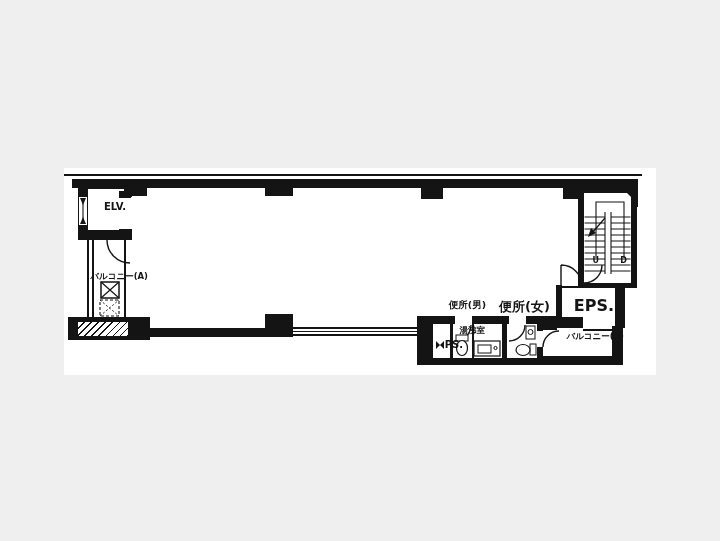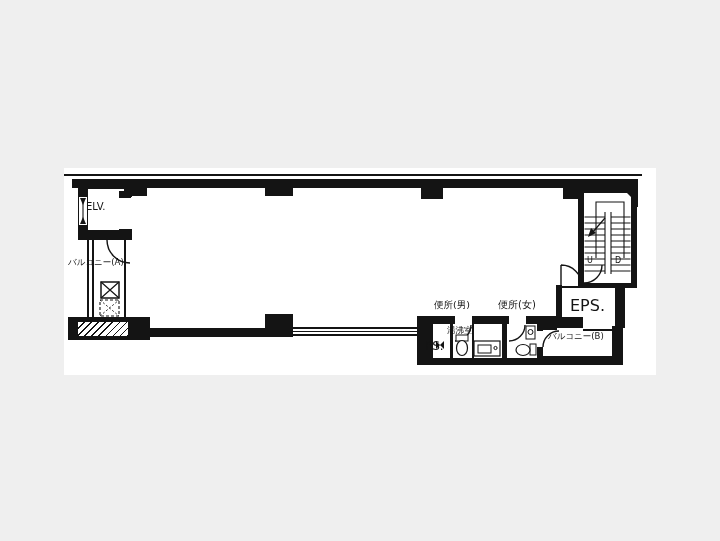--- a/index.html
+++ b/index.html
@@ -12,21 +12,21 @@
     width:720px;height:541px;
     background:var(--background);
     font-family:"DejaVu Sans","Liberation Sans",sans-serif;
     color:var(--ink);
   }
   .canvas{position:relative;width:720px;height:541px;overflow:hidden;background:var(--background);}
   .paper{position:absolute;left:64px;top:168px;width:592px;height:207px;background:var(--paper);}
   .w{position:absolute;background:var(--ink);}
   .room{position:absolute;background:var(--paper);}
   .lbl{
-    position:absolute;text-align:left;font-weight:normal;color:var(--ink);
+    position:absolute;text-align:right;font-weight:bold;color:var(--ink);
     line-height:1;white-space:nowrap;letter-spacing:0px;
   }
   .svg-layer{position:absolute;left:0;top:0;width:720px;height:541px;pointer-events:none;}
   
   .balA-strip{
     position:absolute;left:87px;top:240px;width:3px;height:78px;
     background:var(--paper);border-left:2px solid var(--ink);border-right:2px solid var(--ink);
   }
   .balA-right{position:absolute;left:124px;top:240px;width:2px;height:78px;background:var(--ink);}
   
@@ -146,23 +146,23 @@
       <circle cx="530.5" cy="332" r="2.5" stroke-width="1"></circle>
     </g>
     <g stroke="#141414" fill="#ffffff">
       <rect x="530" y="344" width="6" height="11" stroke-width="1"></rect>
       <ellipse cx="523" cy="350" rx="7" ry="5.5" stroke-width="1.2"></ellipse>
     </g>
     <path d="M436,341 L436,349 L444,341 L444,349 Z" fill="#141414"></path>
   </svg>
 
   <span class="lbl" style="left:86px;top:202px;width:40px;font-size:10px;">ELV.</span>
-  <span class="lbl" style="left:68px;top:258px;width:80px;font-size:8.5px;">バルコニー(A)</span>
+  <span class="lbl" style="left:68px;top:272px;width:80px;font-size:8.5px;">バルコニー(A)</span>
   <span class="lbl" style="left:434px;top:300px;width:52px;font-size:9.5px;">便所(男)</span>
-  <span class="lbl" style="left:498px;top:300px;width:52px;font-size:10px;">便所(女)</span>
+  <span class="lbl" style="left:498px;top:300px;width:52px;font-size:13px;">便所(女)</span>
   <span class="lbl" style="left:447px;top:326px;width:38px;font-size:8.5px;">湯沸室</span>
   <span class="lbl" style="left:570px;top:298px;width:44px;font-size:16px;">EPS.</span>
   <span class="lbl" style="left:548px;top:332px;width:76px;font-size:8.5px;">バルコニー(B)</span>
-  <span class="lbl" style="left:425px;top:340px;width:20px;font-size:12px;">PS.</span>
+  <span class="lbl" style="left:443px;top:340px;width:20px;font-size:10px;">PS.</span>
   <span class="lbl" style="left:587px;top:257px;width:12px;font-size:8px;">U</span>
   <span class="lbl" style="left:615px;top:257px;width:12px;font-size:8px;">D</span>
 
 </div>
 
 </body></html>

